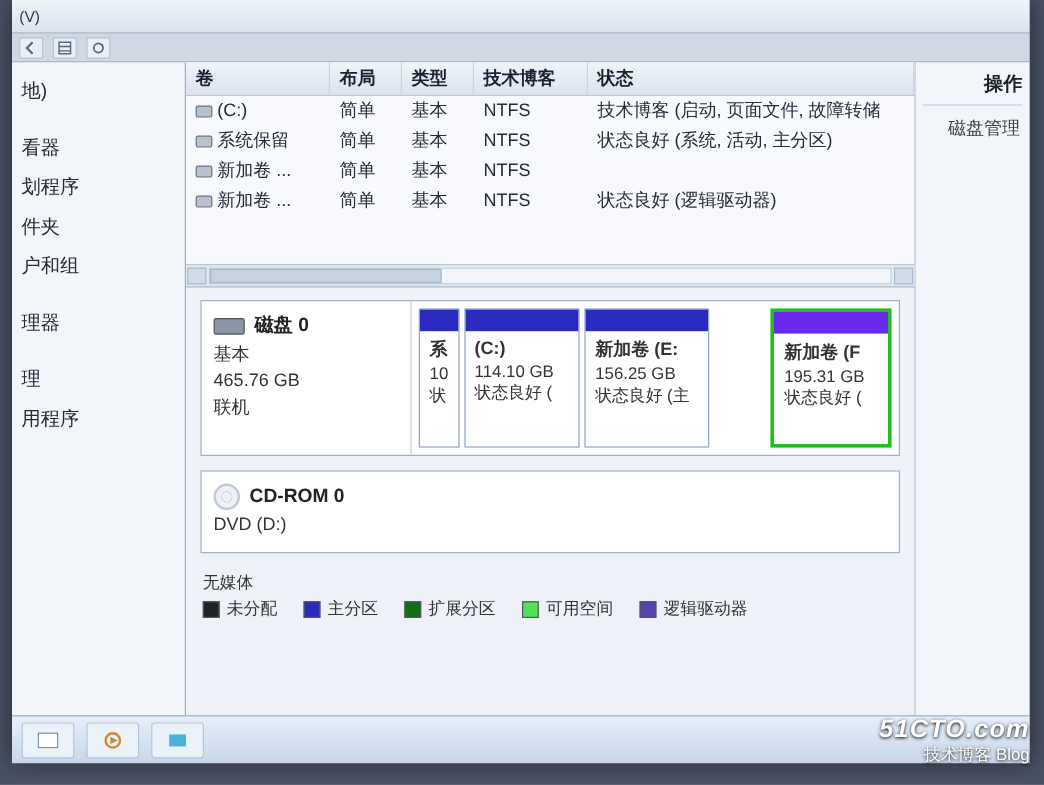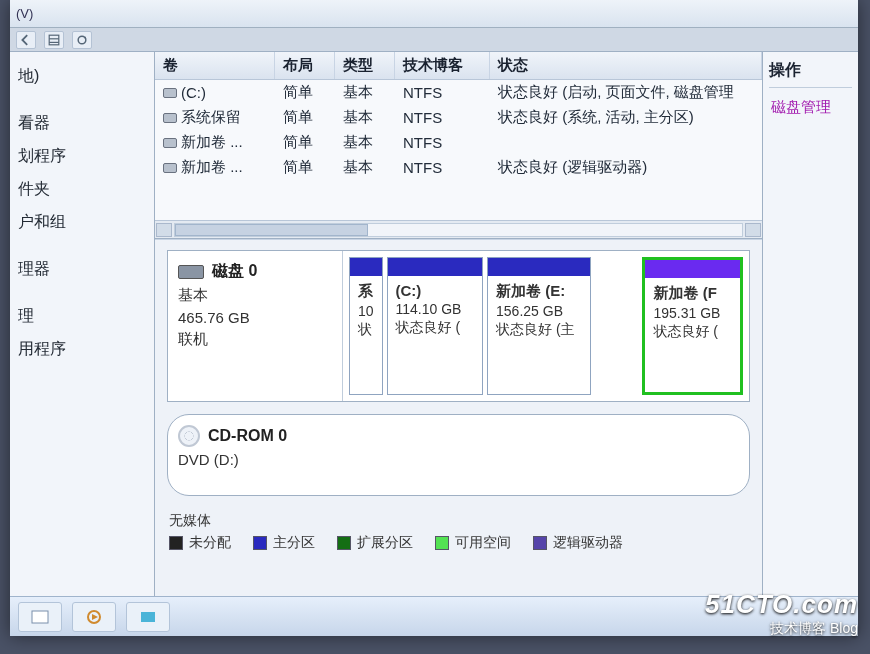--- a/index.html
+++ b/index.html
@@ -22,21 +22,21 @@
   .vol-header .cell { padding:4px 8px; border-right:1px solid #c8d4e4; font-weight:bold; font-size:15px; color:#1a2230;}
   .vol-row .cell { padding:3px 8px; font-size:15px; color:#222c3a; white-space:nowrap; overflow:hidden; display:flex; align-items:center; gap:4px;}
   .diskglyph { width:14px; height:10px; background:#b8c1cd; border:1px solid #6a7280; border-radius:2px; display:inline-block;}
   .vol-scroll-area { height:140px; }
   .hscroll { height:18px; background:#e4eaf2; border-top:1px solid #b8c6d8; display:flex; align-items:center;}
   .hscroll .arrow { width:16px; height:14px; background:#d2dce8; border:1px solid #aab8cc; margin:1px;}
   .hscroll .track { flex:1; height:14px; background:#f1f4f9; border:1px solid #c0cddc; margin:1px; position:relative;}
   .hscroll .thumb { position:absolute; left:0; top:0; bottom:0; width:34%; background:#c6d2e2; border:1px solid #a2b5cc;}
 
   .disk-pane { padding:10px 12px 6px 12px; background:#eef2f8; border-top:1px solid #c8d4e4; flex:1; overflow:hidden;}
-  .disk-block { display:flex; gap:0; margin-bottom:12px; background:#fff; border:1px solid #9fb0c4; height:152px; }
+  .disk-block { display:flex; gap:0; margin-bottom:12px; background:#fff; border:1px solid #9fb0c4; height:130px; }
   .disk-info { width:175px; padding:10px 10px; border-right:1px solid #c0cddc; display:flex; flex-direction:column; gap:4px;}
   .disk-info .di-icon { display:flex; align-items:center; gap:8px; font-weight:bold; font-size:16px; color:#222;}
   .di-disk-icon { width:26px; height:14px; background:#8a95a4; border:1px solid #555; border-radius:2px;}
   .di-cd-icon { width:22px; height:22px; border:2px solid #c0c8d4; border-radius:50%; background:radial-gradient(#eef2f8 30%, #c0c8d4 34%, #eef2f8 38%);}
   .disk-info .di-line { font-size:15px; color:#333;}
   .parts { flex:1; display:flex; padding:6px; gap:4px;}
   .part { border:1px solid #8fa4c0; display:flex; flex-direction:column; min-width:0;}
   .part .stripe { height:18px; background:#2a2abf;}
   .part.selected { border:3px solid #20c020;}
   .part.selected .stripe { background:#6a2af0;}
@@ -45,29 +45,29 @@
   .legend { display:flex; gap:22px; align-items:center; padding:4px 2px 0 2px; font-size:14px; color:#333;}
   .legend .nomed { margin-right:auto;text-align:center;}
   .lg { display:flex; align-items:center; gap:6px;}
   .sw { width:14px; height:14px; display:inline-block; border:1px solid #556;}
   .sw.black { background:#222;}
   .sw.blue { background:#2a2abf;}
   .sw.dgreen { background:#146e14;}
   .sw.lgreen { background:#53e253;}
   .sw.purple { background:#5544aa;}
 
-  .rightbar { width:95px; background:#f2f5fa; padding:8px 6px;}
+  .rightbar { width:95px; background:#f2f5fa; padding:8px 6px;text-align:right;}
   .rightbar .rb-title { font-weight:bold; font-size:16px; color:#1a2230; padding-bottom:6px; border-bottom:1px solid #c0cddc;}
-  .rightbar .rb-item { font-size:15px; color:#a21caf; padding:10px 2px;}
+  .rightbar .rb-item { font-size:15px; color:#404040; padding:10px 2px;}
 
   .taskbar { position:absolute; left:0; right:0; bottom:0; height:40px; background:linear-gradient(#e6effb,#c7d6ea); display:flex; align-items:center; padding:0 8px; gap:10px; border-top:1px solid #a0b4cc;}
   .tbtn { width:44px; height:30px; border:1px solid #b3c4d9; border-radius:3px; background:#eaf1f9; display:flex; align-items:center; justify-content:center;}
 
   .watermark { position:absolute; right:12px; bottom:16px; color:#fff; text-align:right; text-shadow:0 1px 3px #000; pointer-events:none;}
-  .watermark .wm1 { font-size:26px; font-weight:bold; font-style:italic; letter-spacing:1px;}
+  .watermark .wm1 { font-size:21px; font-weight:bold; font-style:italic; letter-spacing:1px;}
   .watermark .wm2 { font-size:14px;}
 </style>
 </head>
 <body>
 
 <div class="photo-frame">
   <div class="screen">
 
     <div class="toolbar-row">
       <span class="tb-item">
@@ -122,21 +122,21 @@
           </div>
           <div class="vol-scroll-area" id="vol-rows">
               <div class="vol-row">
                 <div class="cell">
                   <span class="diskglyph"></span>
                   <span>(C:)</span>
                 </div>
                 <div class="cell">简单</div>
                 <div class="cell">基本</div>
                 <div class="cell">NTFS</div>
-                <div class="cell">状态良好 (启动, 页面文件, 磁盘管理</div>
+                <div class="cell">技术博客 (启动, 页面文件, 故障转储</div>
               </div>
               <div class="vol-row">
                 <div class="cell">
                   <span class="diskglyph"></span>
                   <span>系统保留</span>
                 </div>
                 <div class="cell">简单</div>
                 <div class="cell">基本</div>
                 <div class="cell">NTFS</div>
                 <div class="cell">状态良好 (系统, 活动, 主分区)</div>
@@ -210,21 +210,21 @@
                   <div class="stripe"></div>
                   <div class="pbody">
                     <div class="pname">新加卷  (F</div>
                     <div>195.31 GB</div>
                     <div>状态良好 (</div>
                   </div>
                 </div>
               </div>
           </div>
 
-          <div class="disk-block" style="height:82px;border-radius:22px;">
+          <div class="disk-block" style="height:69px;">
             <div class="disk-info" style="border-right:none; width:100%;">
               <div class="di-icon">
                   <span class="di-cd-icon"></span>
                   <span>CD-ROM 0</span>
                 </div>
               <div class="di-line">DVD (D:)</div>
             </div>
           </div>
 
           <div class="legend">

